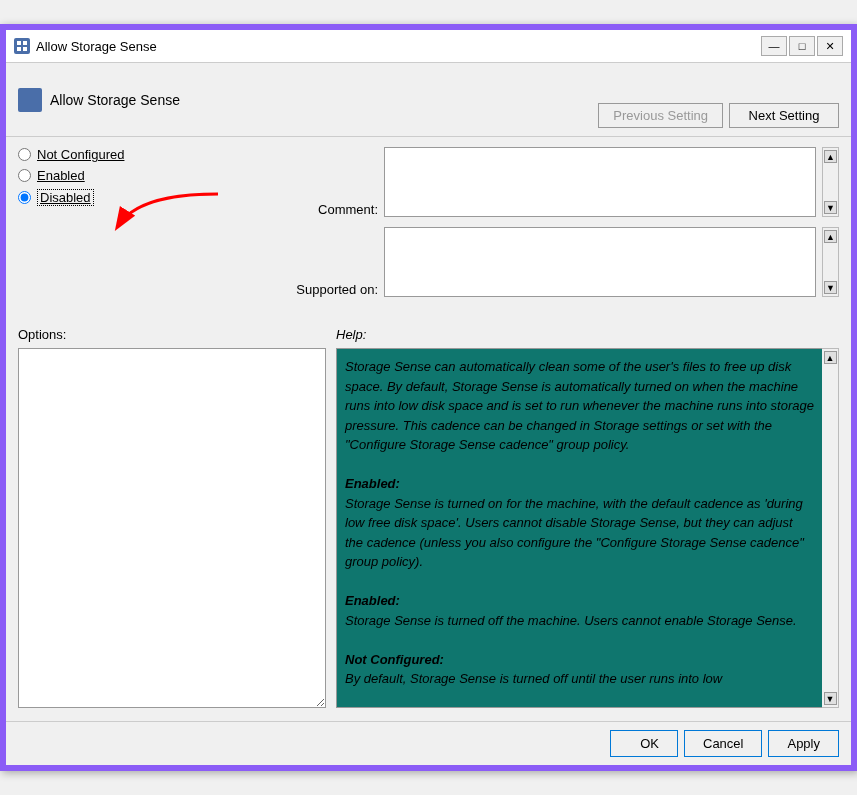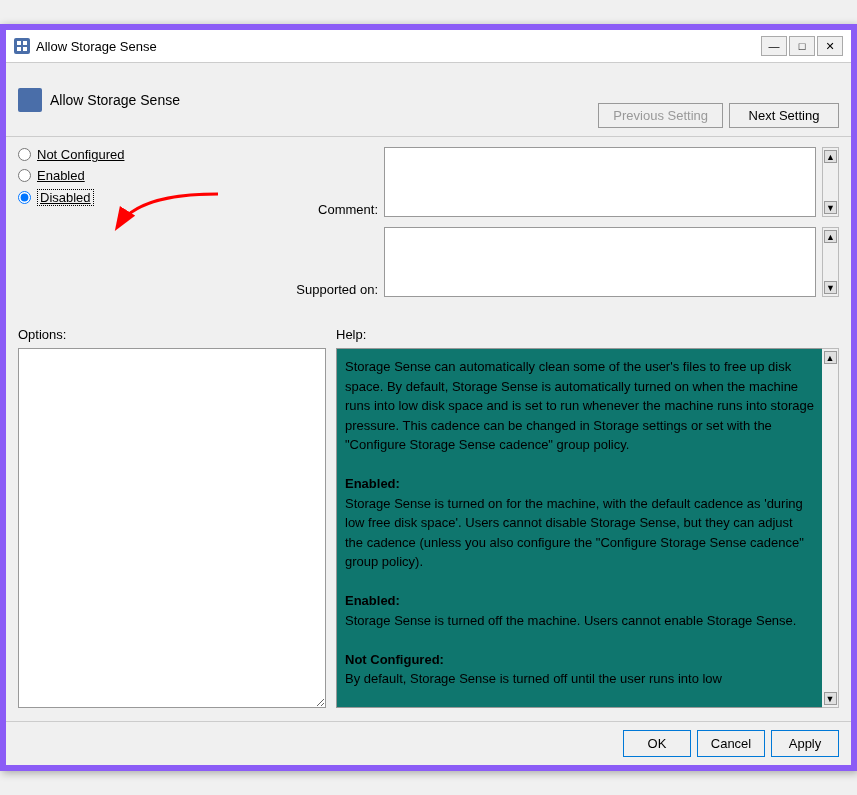--- a/index.html
+++ b/index.html
@@ -195,20 +195,21 @@
     }
     .options-box {
       width: 100%;
       height: 360px;
       border: 1px solid #999;
       background: #fff;
     }
     
     .help-panel {
       flex: 1;
+      font-style: italic;
     }
     .help-box-wrapper {
       display: flex;
       gap: 0;
     }
     .help-box {
       flex: 1;
       height: 360px;
       border: 1px solid #999;
       border-right: none;
@@ -235,27 +236,27 @@
     .footer {
       display: flex;
       justify-content: flex-end;
       align-items: center;
       padding: 8px 12px;
       gap: 6px;
       border-top: 1px solid #ccc;
       background: #f0f0f0;
     }
     .footer-btn {
-      padding: 5px 2px;
+      padding: 5px 18px;
       border: 1px solid #0078d7;
       background: #f0f0f0;
       cursor: pointer;
       font-size: 13px;
       min-width: 68px;
-      text-align: center;
+      text-align: right;
     }
   </style>
 </head>
 <body>
 
 <div class="window">
 
   <div class="title-bar">
     <div class="title-bar-icon">
       <svg viewBox="0 0 12 12" fill="white">

